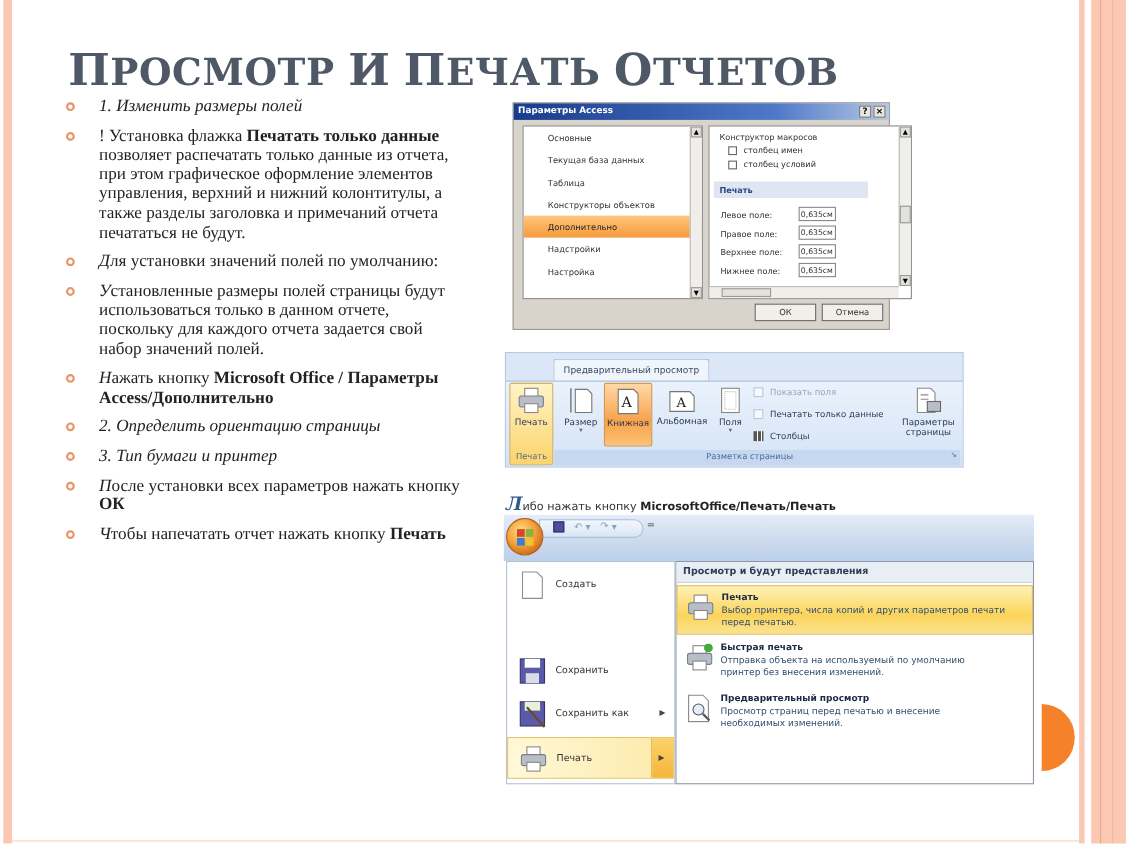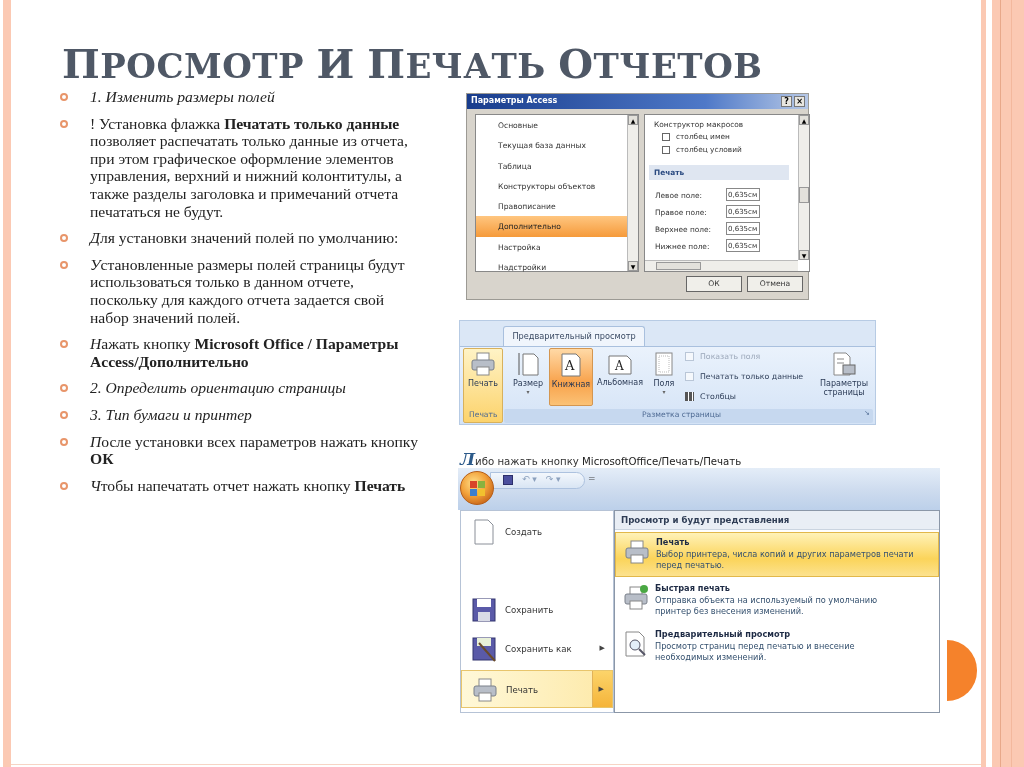--- a/index.html
+++ b/index.html
@@ -34,21 +34,21 @@
   .dlg { position: absolute; left: 466px; top: 93px; width: 343px; height: 207px; background: #d8d4cc; border: 1px solid #9c9a94; }
   .dlg-title { height: 15px; background: linear-gradient(90deg,#183c8c,#4f79c8 70%,#b6c8e6); color: #fff;
     font-family: "DejaVu Sans", sans-serif; font-size: 8px; font-weight: bold; padding: 2px 4px; position: relative; }
   .dlg-title .tbtn { position: absolute; top: 2px; width: 11px; height: 11px; background: #e8e6e0; border: 1px solid #777;
     color: #000; font-size: 8px; line-height: 9px; text-align: center; }
   .dlg-left { position: absolute; left: 8px; top: 20px; width: 164px; height: 158px; background: #fff; border: 1px solid #888; }
   .dlg-left .item { height: 20.3px; font-family: "DejaVu Sans", sans-serif; font-size: 7.6px; color: #333; padding: 6px 22px; }
   .dlg-left .item.sel { background: linear-gradient(#ffc680,#f59a3a); color: #222; }
   .vscroll { position: absolute; right: 0; top: 0; bottom: 0; width: 11px; background: #efeeea; border-left: 1px solid #bbb; }
   .vscroll .arr { position: absolute; left: 0; width: 10px; height: 10px; background: #e3e1db; border: 1px solid #999; font-size: 6px; text-align: center; line-height: 9px; color: #000; font-family: "DejaVu Sans", sans-serif; }
-  .dlg-right { position: absolute; left: 177px; top: 20px; width: 166px; height: 158px; background: #fff; border: 1px solid #888; font-family: "DejaVu Sans", sans-serif; font-size: 7.4px; color: #333; }
+  .dlg-right { position: absolute; left: 177px; top: 20px; width: 185px; height: 158px; background: #fff; border: 1px solid #888; font-family: "DejaVu Sans", sans-serif; font-size: 7.4px; color: #333; }
   .dlg-right .grp { position: absolute; left: 9px; top: 5px; }
   .dlg-right .chk { position: absolute; left: 17px; }
   .dlg-right .chk .cb { display: inline-block; width: 8px; height: 8px; border: 1px solid #666; vertical-align: middle; margin-right: 6px; background: #fff; }
   .dlg-right .sec { position: absolute; left: 4px; top: 50px; width: 140px; height: 15px; background: #dfe6f1; color: #2a4a80; padding: 3px 5px; font-weight: bold; }
   .dlg-right .field { position: absolute; left: 10px; width: 140px; height: 14px; }
   .dlg-right .field .lbl { position: absolute; left: 0; top: 3px; text-decoration-thickness: 0.5px; text-underline-offset: 1px; }
   .dlg-right .field .val { position: absolute; left: 71px; top: 0; width: 34px; height: 13px; border: 1px solid #888; background: #fff; padding: 2px 1px; font-size: 7px; }
   .hscroll { position: absolute; left: 0; right: 11px; bottom: 0; height: 11px; background: #efeeea; border-top: 1px solid #bbb; }
   .hscroll .thumb { position: absolute; left: 11px; top: 1px; width: 45px; height: 8px; background: #e3e1db; border: 1px solid #999; }
   .dlg-btn { position: absolute; top: 182px; height: 16px; border: 1px solid #666; background: #f0efea; font-family: "DejaVu Sans", sans-serif; font-size: 7.6px; text-align: center; line-height: 14px; color: #333; }
@@ -63,21 +63,21 @@
   .rlabel { position: absolute; font-size: 7.6px; color: #4e6a93; }
   .rbtn-active { background: linear-gradient(#ffd9a6,#f8a24b 60%,#fbc276); border: 1px solid #d49650; border-radius: 2px; }
   .mini { position: absolute; font-size: 7.8px; color: #2a3a55; }
   .mini.dis { color: #9aa6b8; }
   .mini .cb { display: inline-block; width: 9px; height: 9px; border: 1px solid #b9c6d7; background: #f5f8fc; vertical-align: middle; margin-right: 6px; }
   .groupbar { position: absolute; left: 44px; right: 2px; bottom: 1px; height: 14px; background: #c6d8ef; border-radius: 2px; }
 
   
   .caption { position: absolute; left: 460px; top: 449px; font-family: "DejaVu Sans", sans-serif; font-size: 10.2px; color: #333; }
   .caption .big { font-family: "DejaVu Serif", serif; font-style: italic; font-size: 17px; color: #2c5a8a; font-weight: bold; }
-  .caption b { font-weight: normal; color: #222; }
+  .caption b { font-weight: bold; color: #222; }
   .office { position: absolute; left: 458px; top: 468px; width: 482px; height: 245px; font-family: "DejaVu Sans", sans-serif; }
   .qat { position: absolute; left: 0; top: 0; width: 482px; height: 42px; background: linear-gradient(#e4edf8,#cddbee 55%,#bcd0ea); }
   .orb { position: absolute; left: 2px; top: 3px; width: 34px; height: 34px; border-radius: 50%; background: radial-gradient(circle at 40% 35%,#ffe08a,#f2a13a 45%,#c8661a 80%); border: 1px solid #b55e18; }
   .orb .sq { position: absolute; width: 7px; height: 7px; }
   .qat-pill { position: absolute; left: 32px; top: 4px; width: 95px; height: 17px; background: linear-gradient(#f3f7fc,#d9e5f4); border: 1px solid #adc2df; border-radius: 0 9px 9px 0; font-size: 9px; color: #8ba0bd; padding: 1px 0 0 12px; }
   .qat-more { position: absolute; left: 130px; top: 5px; font-size: 9px; color: #444; }
   .menu-left { position: absolute; left: 2px; top: 42px; width: 154px; height: 203px; background: #fff; border: 1px solid #b6c3d6; }
   .menu-item { position: absolute; left: 0; width: 152px; height: 38px; font-size: 8.6px; color: #333; text-align: center; }
   .menu-item .ico { position: absolute; left: 10px; top: 5px; width: 26px; height: 28px; }
   .menu-item .lbl { position: absolute; left: 44px; top: 14px; }
@@ -122,24 +122,23 @@
     <span>Параметры Access</span>
     <span class="tbtn" style="left:314px">?</span>
     <span class="tbtn" style="left:327px">×</span>
   </div>
   <div class="dlg-left">
     <div id="cat-list">
         <div class="item">Основные</div>
         <div class="item">Текущая база данных</div>
         <div class="item">Таблица</div>
         <div class="item">Конструкторы объектов</div>
-        <div class="item">Правописание</div>
         <div class="item sel">Дополнительно</div>
+        <div class="item">Надстройки</div>
         <div class="item">Настройка</div>
-        <div class="item">Надстройки</div>
       </div>
     <div class="vscroll">
       <div class="arr" style="top:0">▲</div>
       <div class="arr" style="bottom:0">▼</div>
     </div>
   </div>
   <div class="dlg-right">
     <div class="grp">Конструктор макросов</div>
     <div class="chk" style="top:17px"><span class="cb"></span><span>столбец имен</span></div>
     <div class="chk" style="top:30px"><span class="cb"></span><span>столбец условий</span></div>

